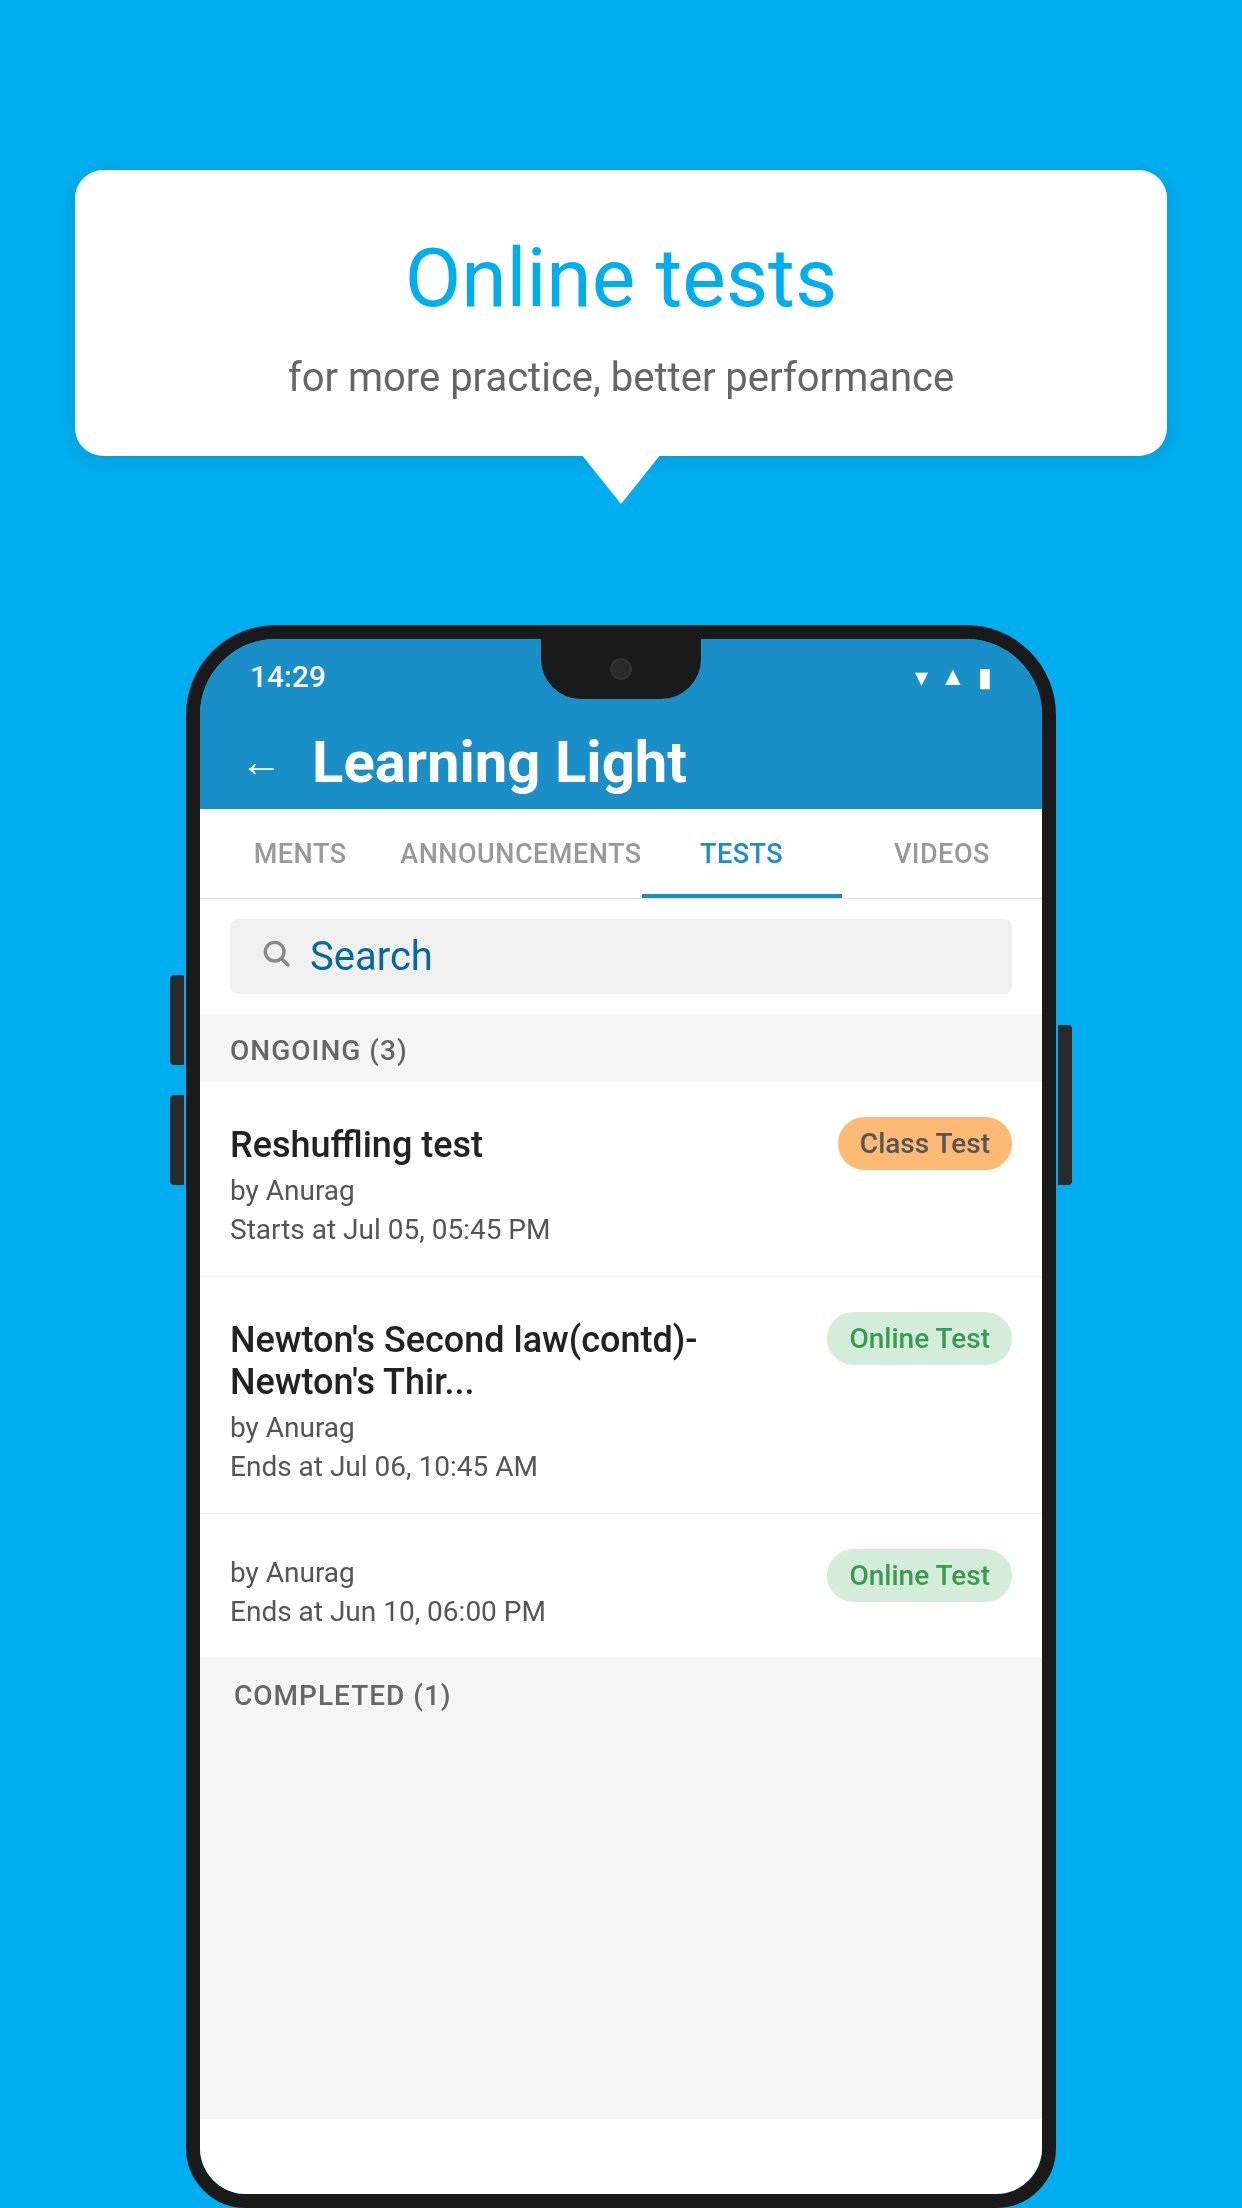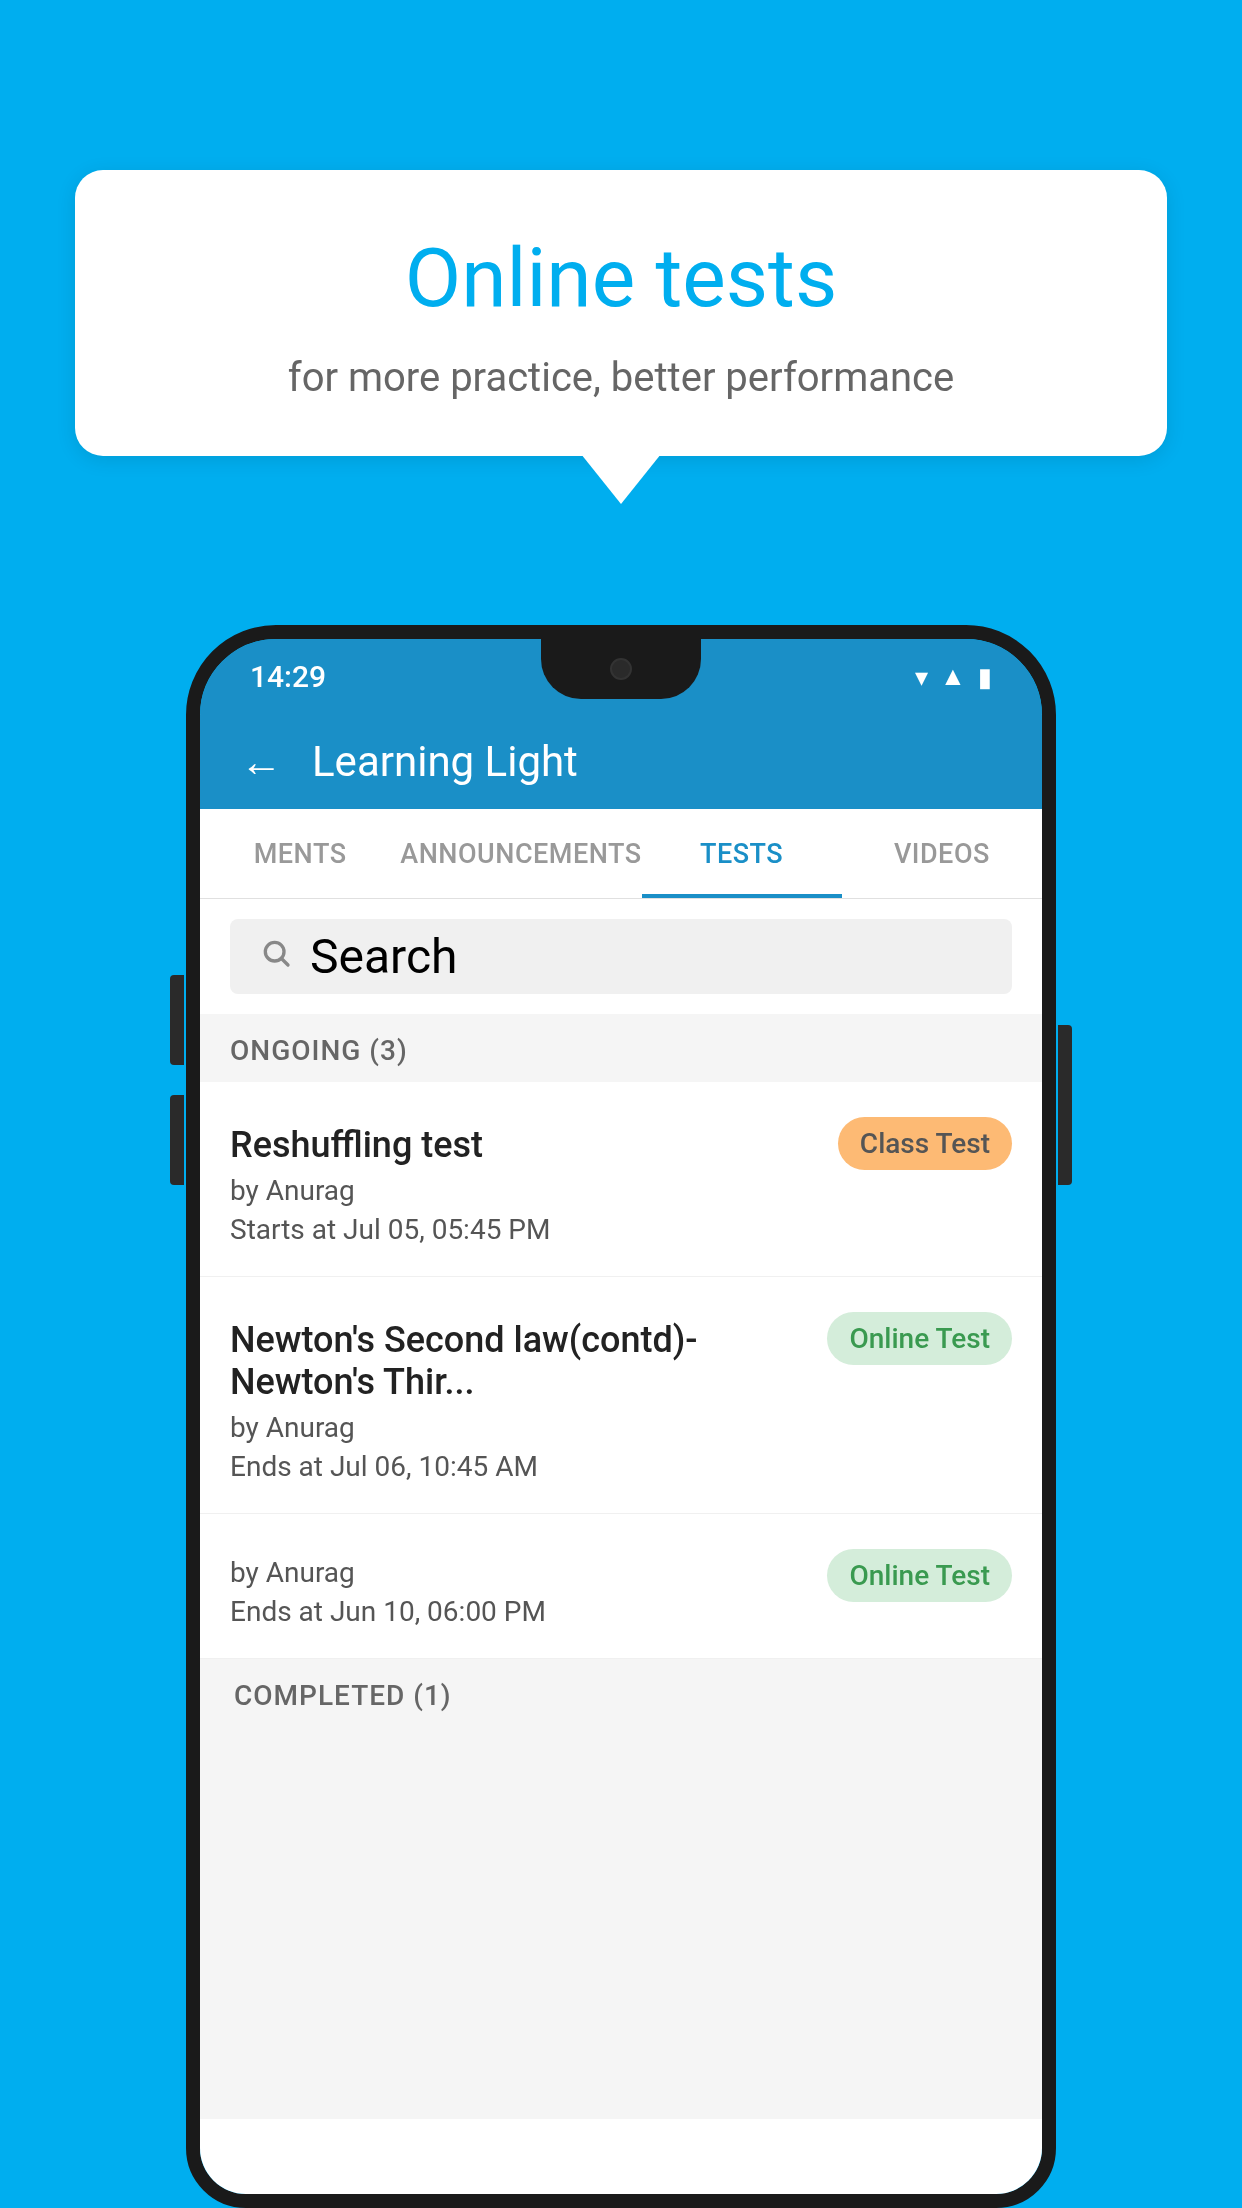--- a/index.html
+++ b/index.html
@@ -124,22 +124,22 @@
     }
 
     .back-arrow {
       color: white;
       font-size: 42px;
       line-height: 1;
     }
 
     .app-title {
       color: white;
-      font-size: 42px;
-      font-weight: 400;
+      font-size: 58px;
+      font-weight: 700;
     }
 
     
     .tabs-bar {
       background: white;
       display: flex;
       height: 90px;
       border-bottom: 1px solid #e0e0e0;
       overflow: hidden;
     }
@@ -196,22 +196,22 @@
       padding: 0 30px;
       gap: 18px;
     }
 
     .search-icon-svg {
       color: #888;
       font-size: 36px;
     }
 
     .search-placeholder {
-      color: #000000;
-      font-size: 48px;
+      color: #0369a1;
+      font-size: 40px;
     }
 
     
     .section-header {
       padding: 20px 30px 15px;
       font-size: 28px;
       color: #666;
       font-weight: 500;
       letter-spacing: 1px;
       background: #f5f5f5;

